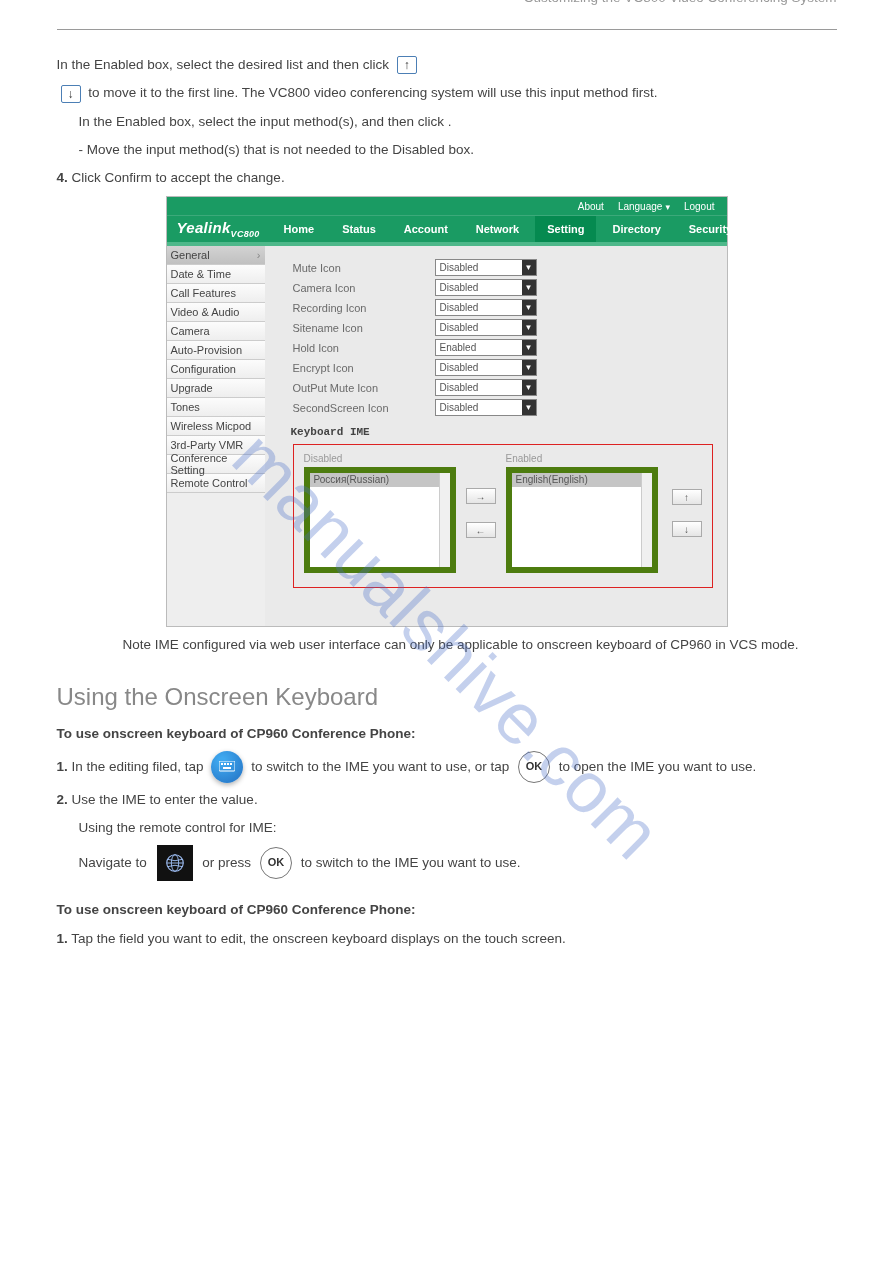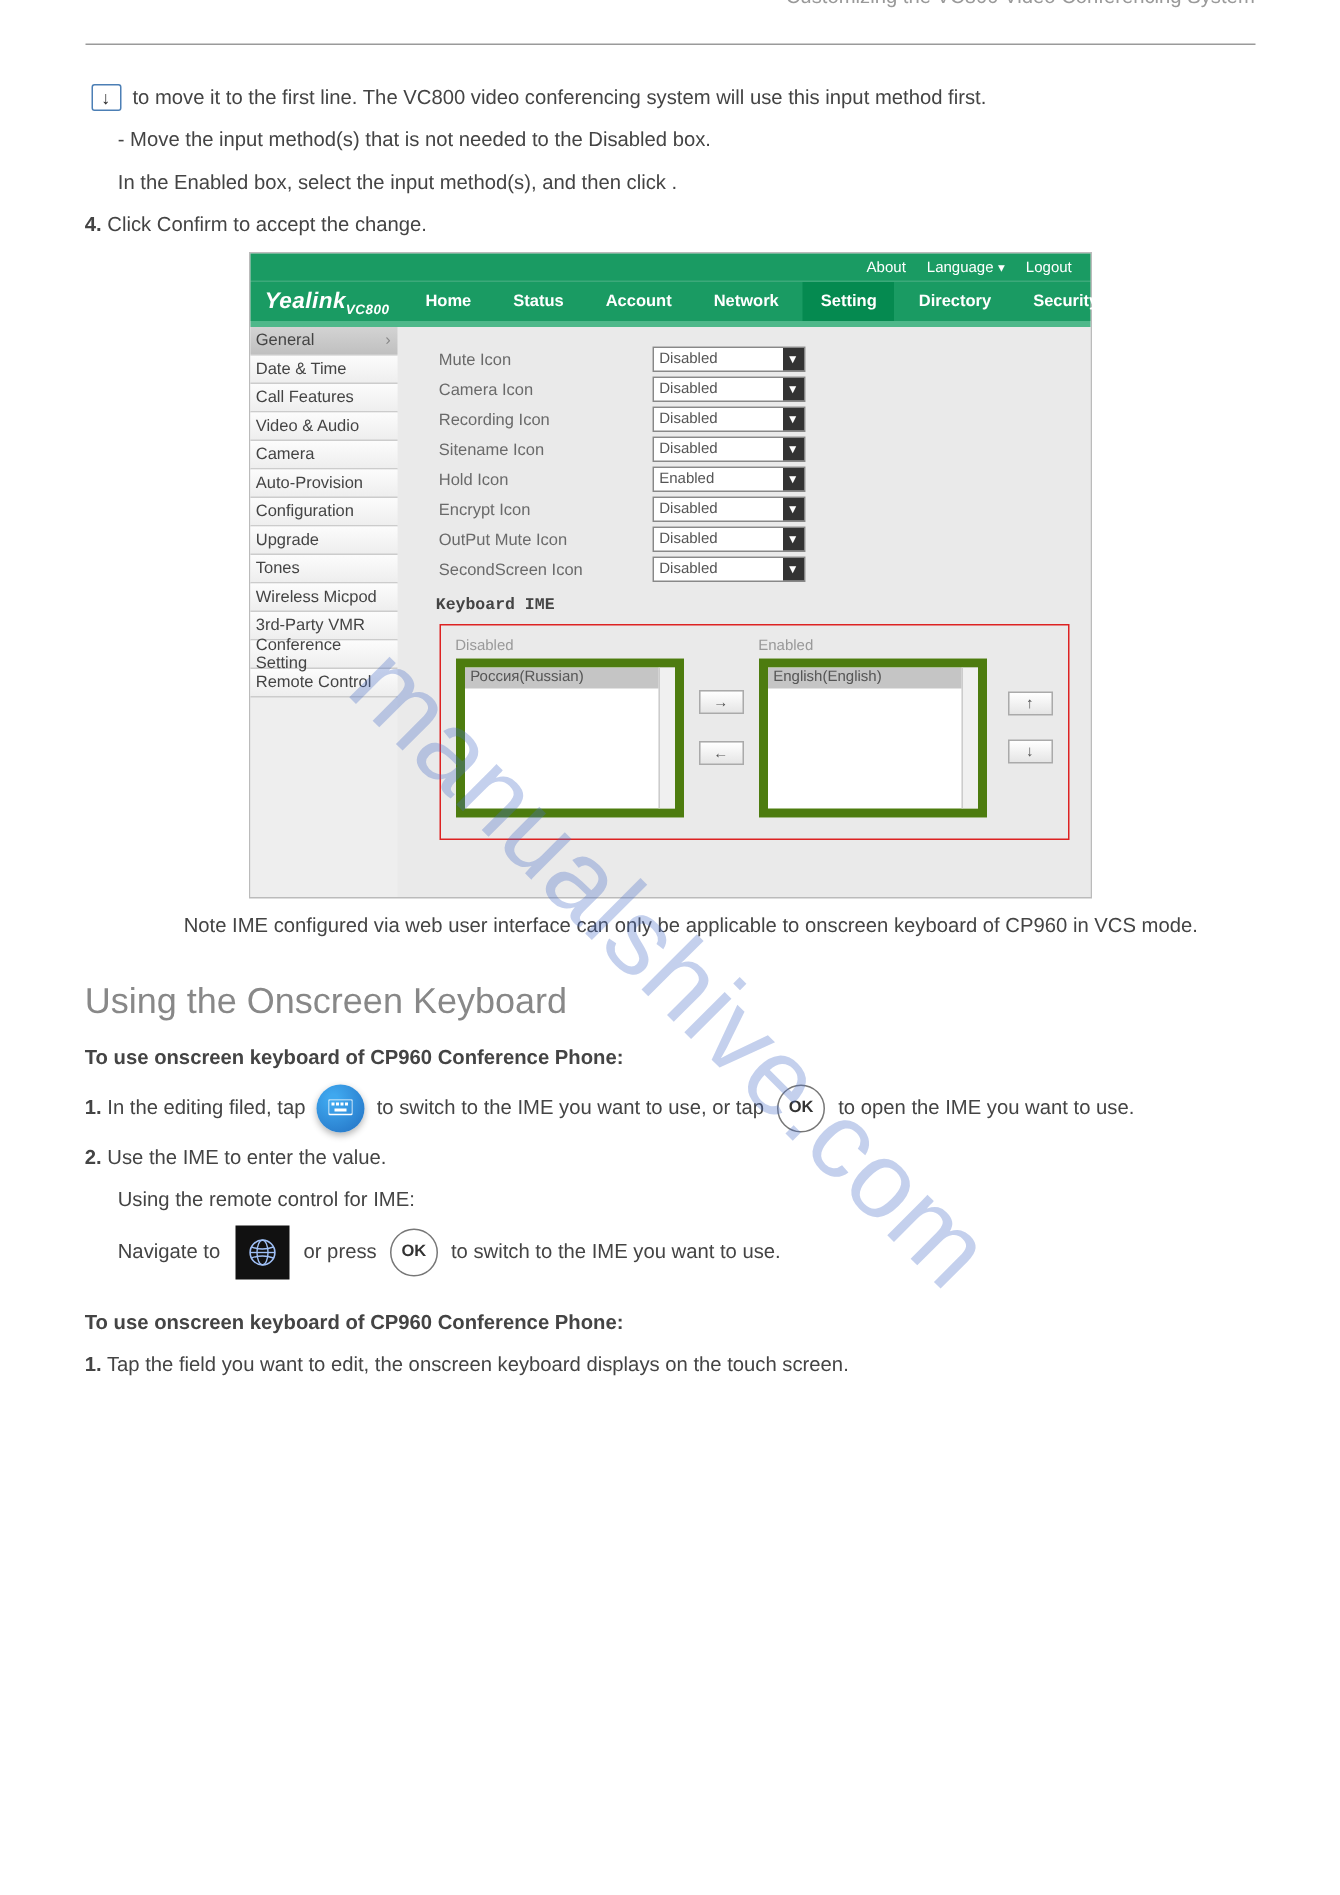--- a/index.html
+++ b/index.html
@@ -54,25 +54,29 @@
 </head>
 <body>
 
 <div class="page">
   <div class="header-right">Customizing the VC800 Video Conferencing System</div>
   <div class="hr-top"></div>
 
   <div class="wm">manualshive.com</div>
 
   <div class="para">
+    <span>In the Enabled box, select the desired list and then click</span>
+    <span class="kbd-box">↑</span>
+  </div>
+  <div class="para">
     <span class="kbd-box">↓</span>
     <span>to move it to the first line. The VC800 video conferencing system will use this input method first.</span>
   </div>
+  <div class="para step">In the Enabled box, select the input method(s), and then click .</div>
   <div class="para step">-    Move the input method(s) that is not needed to the Disabled box.</div>
-  <div class="para step">In the Enabled box, select the input method(s), and then click .</div>
   <div class="para">
     <span class="step-num">4.</span>
     <span>Click Confirm to accept the change.</span>
   </div>
 
   <div class="shot-wrap">
     <div class="shot-topbar">
       <span>About</span>
       <span class="lang">Language</span>
       <span>Logout</span>

